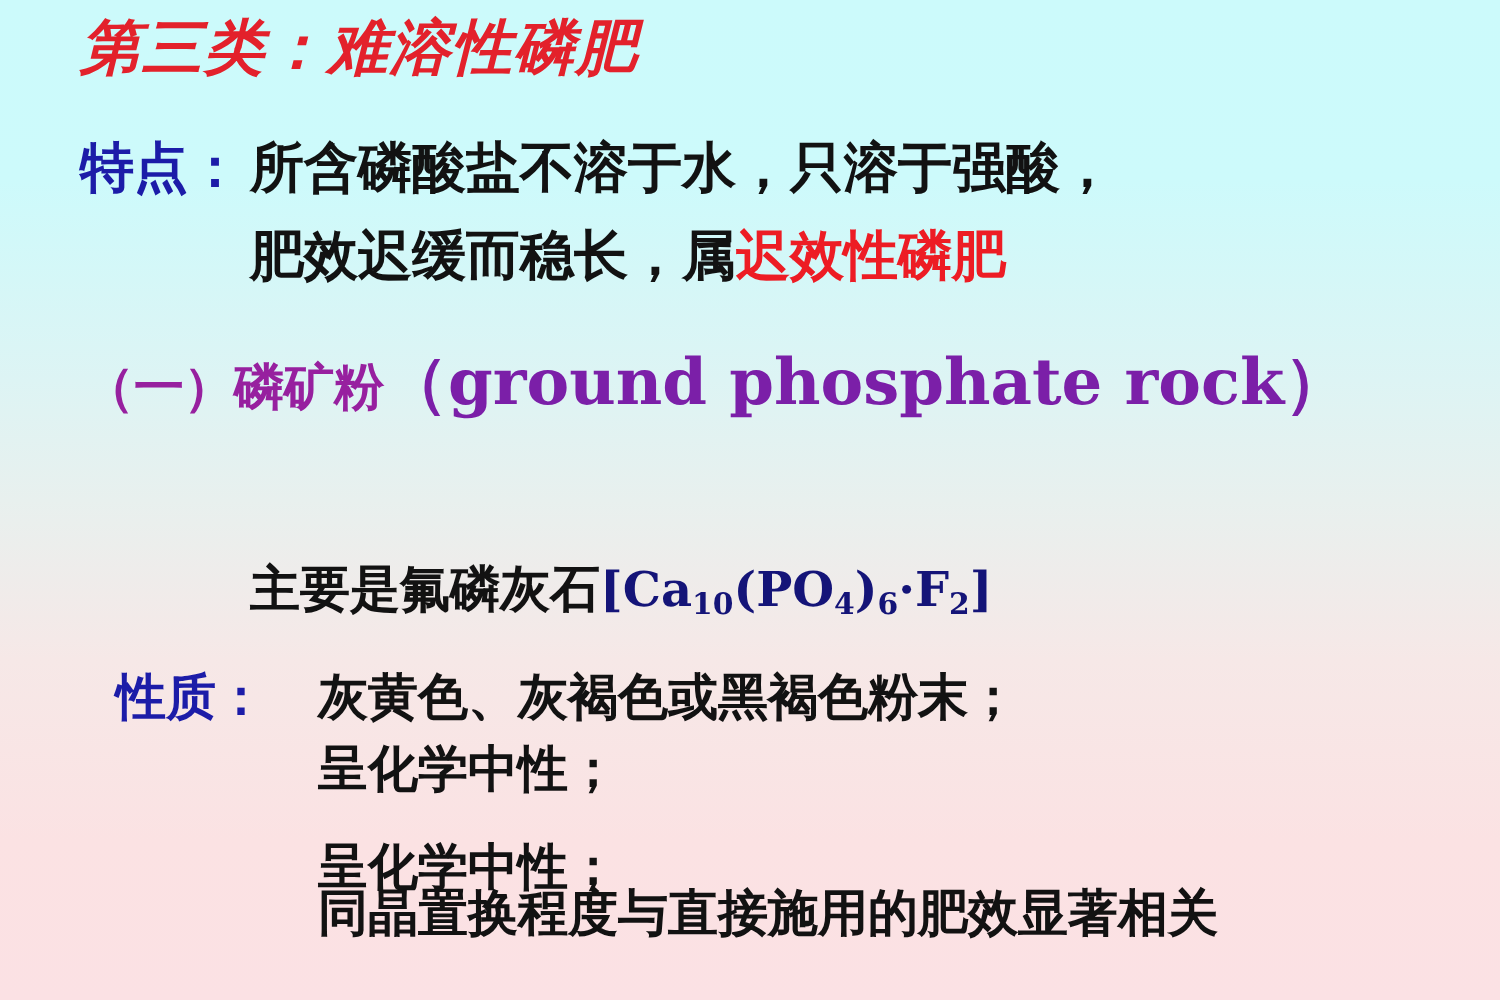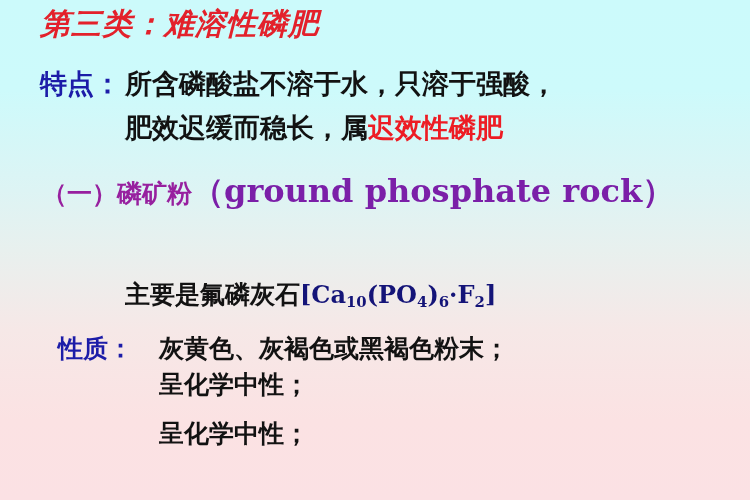--- a/index.html
+++ b/index.html
@@ -162,14 +162,15 @@
 
   <div class="line" id="comp-text">
     <span>主要是氟磷灰石</span><span class="formula">[Ca<sub>10</sub>(PO<sub>4</sub>)<sub>6</sub>·F<sub>2</sub>]</span>
   </div>
 
   <div class="line" id="prop-label">性质：</div>
 
   <div class="line prop-line" id="prop-1">灰黄色、灰褐色或黑褐色粉末；</div>
   <div class="line prop-line" id="prop-2">呈化学中性；</div>
   <div class="line prop-line" id="prop-3">呈化学中性；</div>
+  <div class="line prop-line" id="prop-4">同晶置换程度与直接施用的肥效显著相关</div>
 
 </div>
 
 </body></html>

